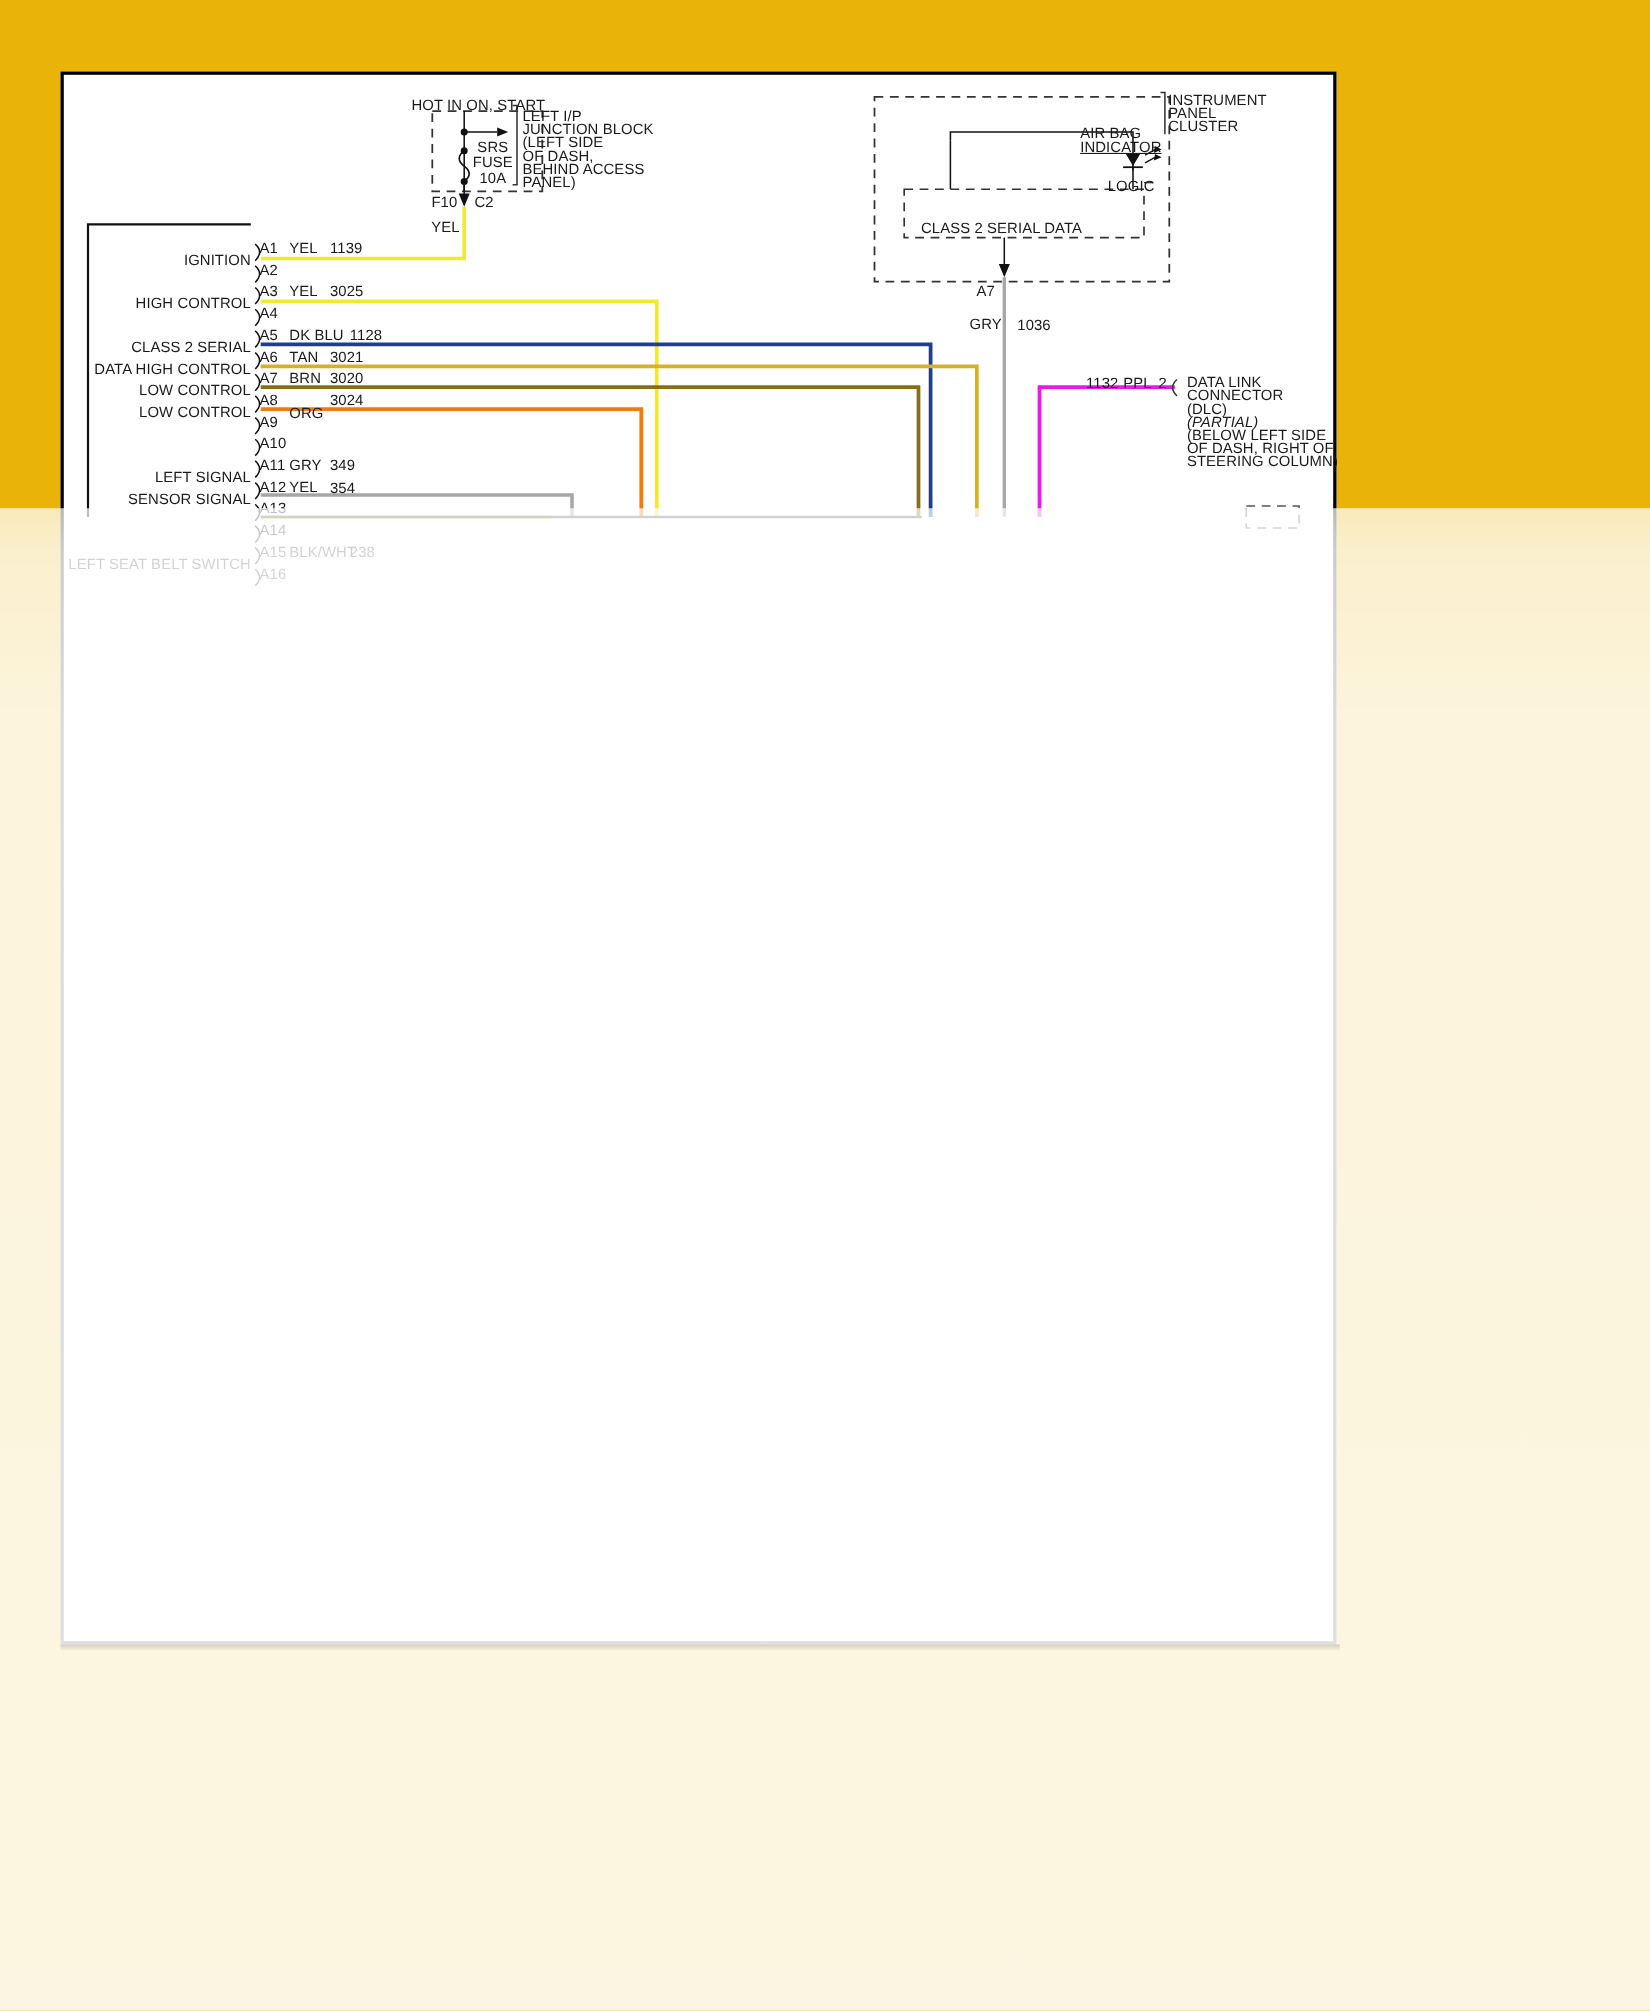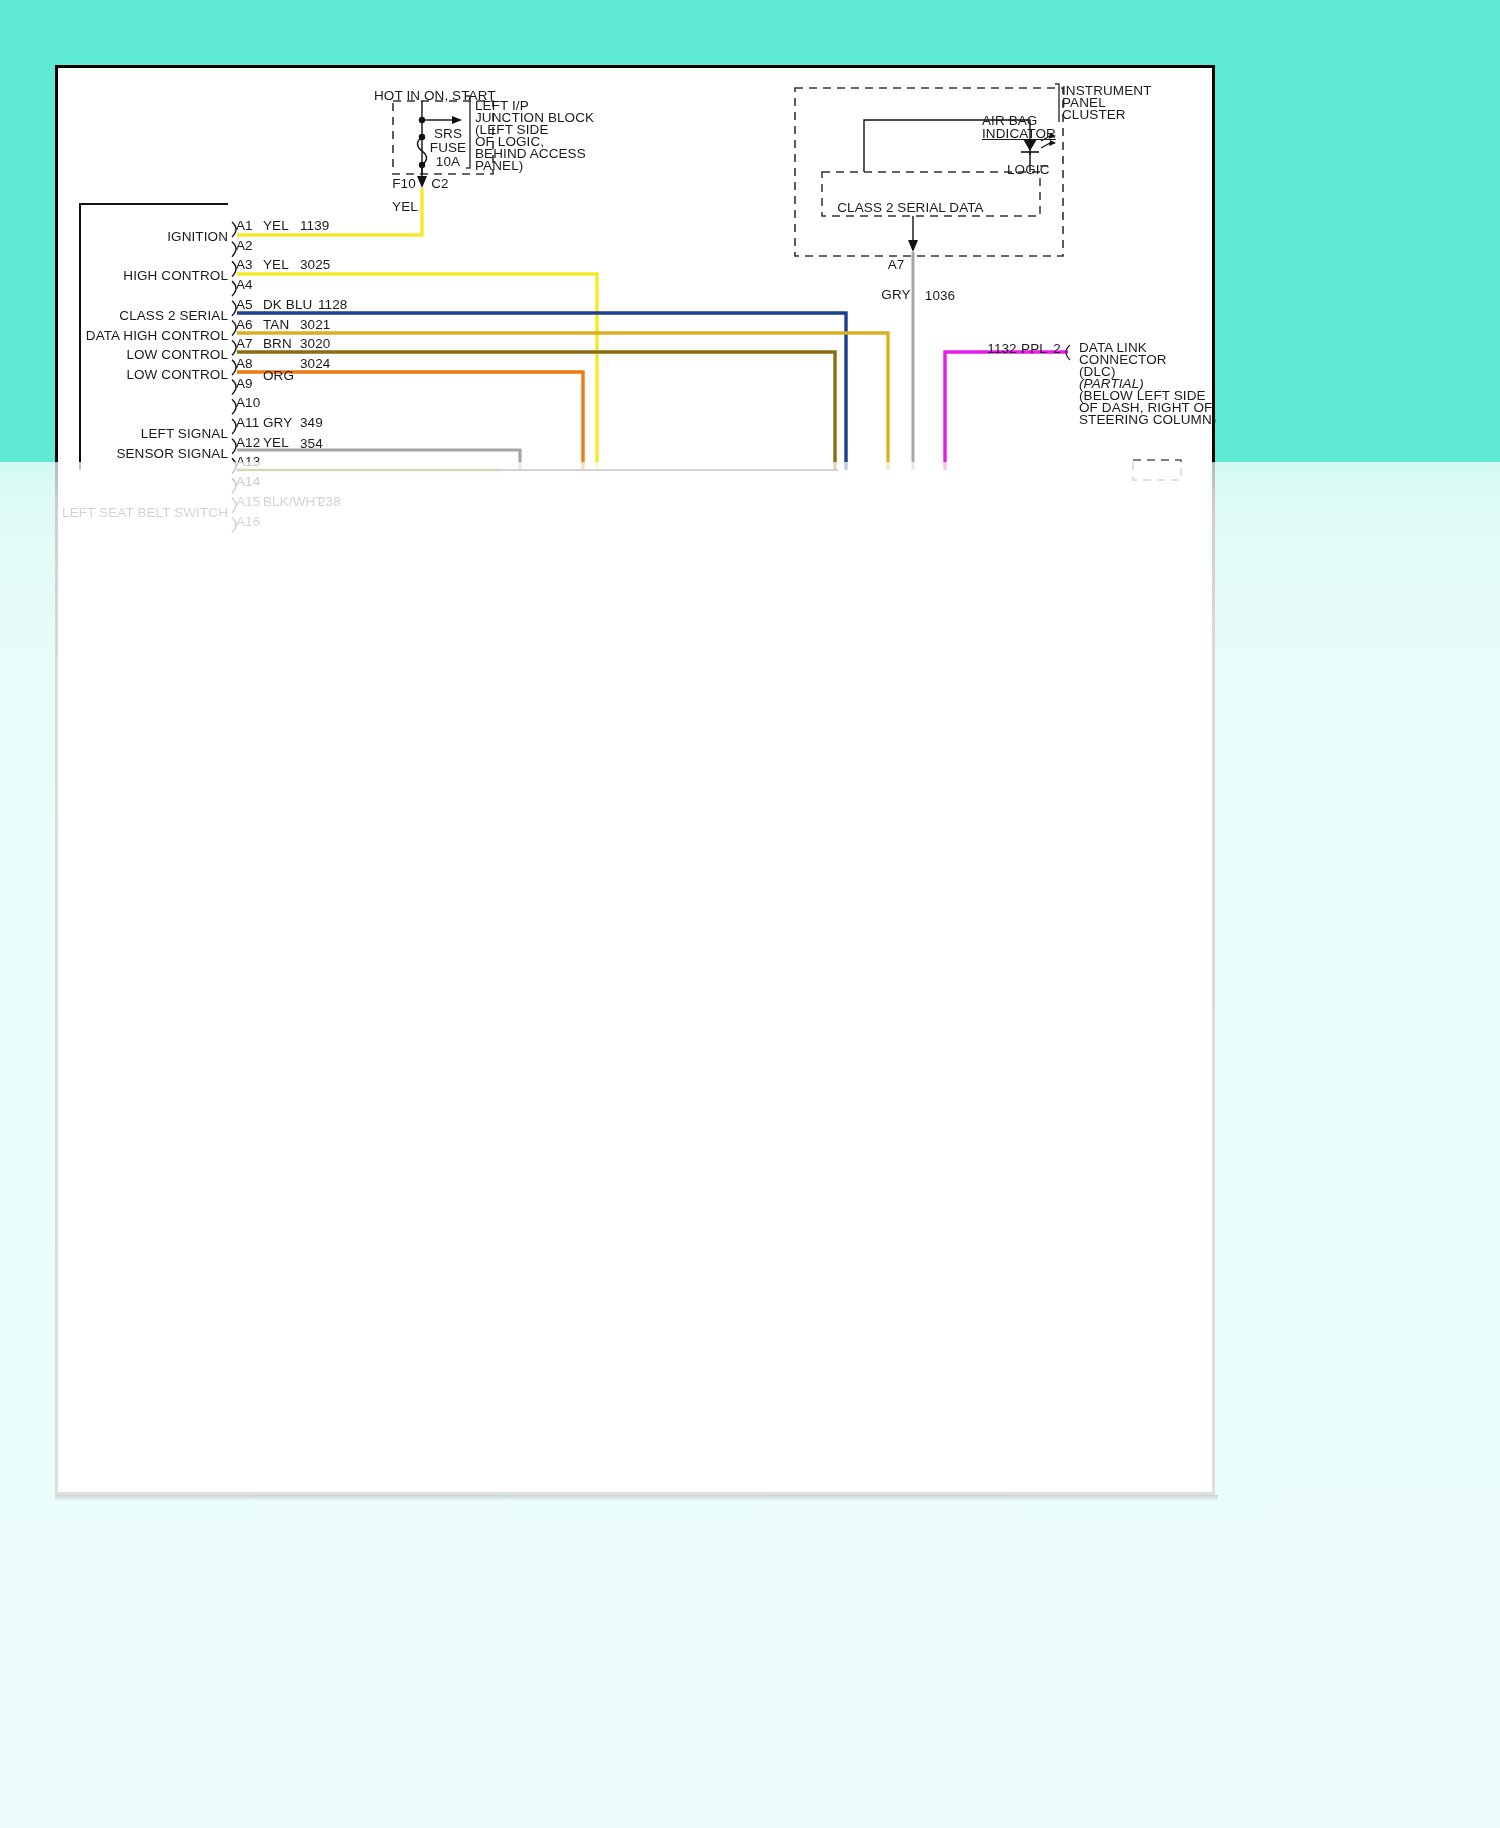--- a/index.html
+++ b/index.html
@@ -1,17 +1,17 @@
 <!DOCTYPE html>
 <html><head>
 <meta charset="utf-8">
 <style>
   html,body{margin:0;padding:0;background:#ffffff;}
   body{font-family:"Liberation Sans", sans-serif;}
-  #page{position:relative;width:1500px;height:1828px;background:#5eead4;overflow:hidden;}
+  #page{position:relative;width:1500px;height:1828px;background:#eab308;overflow:hidden;}
   #sheet{position:absolute;left:55px;top:65px;width:1160px;height:1430px;border:3px solid #000;background:#fff;box-sizing:border-box;}
   .svgwrap{position:absolute;left:0;top:0;width:1500px;height:1828px;pointer-events:none;}
   .lbl{position:absolute;font-size:13.5px;color:#1a1a1a;line-height:15.5px;white-space:pre;letter-spacing:.1px;}
   .lbl.r{text-align:right;}
   .lbl.c{text-align:center;}
   
   #fade{position:absolute;left:0;top:462px;width:1500px;height:1366px;
         background:linear-gradient(to bottom, rgba(255,255,255,.72) 0px, rgba(255,255,255,.80) 40px, rgba(255,255,255,.86) 200px, rgba(255,255,255,.88) 1366px);
         pointer-events:none;}
   #shadow{position:absolute;left:55px;top:1495px;width:1163px;height:6px;background:linear-gradient(to bottom,rgba(0,0,0,.16),rgba(0,0,0,0));}
@@ -88,21 +88,21 @@
   <div class="lbl c" style="left:425px;top:126px;width:46px;">SRS</div>
   <div class="lbl c" style="left:425px;top:140px;width:46px;">FUSE</div>
   <div class="lbl c" style="left:425px;top:154px;width:46px;">10A</div>
   <div class="lbl c" style="left:382px;top:176px;width:44px;">F10</div>
   <div class="lbl c" style="left:418px;top:176px;width:44px;">C2</div>
   <div class="lbl c" style="left:383px;top:199px;width:44px;">YEL</div>
 
   <div class="lbl" style="left:475px;top:98px;">LEFT I/P</div>
   <div class="lbl" style="left:475px;top:110px;">JUNCTION BLOCK</div>
   <div class="lbl" style="left:475px;top:122px;">(LEFT SIDE</div>
-  <div class="lbl" style="left:475px;top:134px;">OF LOGIC,</div>
+  <div class="lbl" style="left:475px;top:134px;">OF DASH,</div>
   <div class="lbl" style="left:475px;top:146px;">BEHIND ACCESS</div>
   <div class="lbl" style="left:475px;top:158px;">PANEL)</div>
 
   <div class="lbl" style="left:1062px;top:83px;">INSTRUMENT</div>
   <div class="lbl" style="left:1062px;top:95px;">PANEL</div>
   <div class="lbl" style="left:1062px;top:107px;">CLUSTER</div>
 
   <div class="lbl" style="left:982px;top:113px;">AIR BAG</div>
   <div class="lbl" style="left:982px;top:126px;text-decoration:underline;">INDICATOR</div>
   <div class="lbl" style="left:1007px;top:162px;">LOGIC</div>

